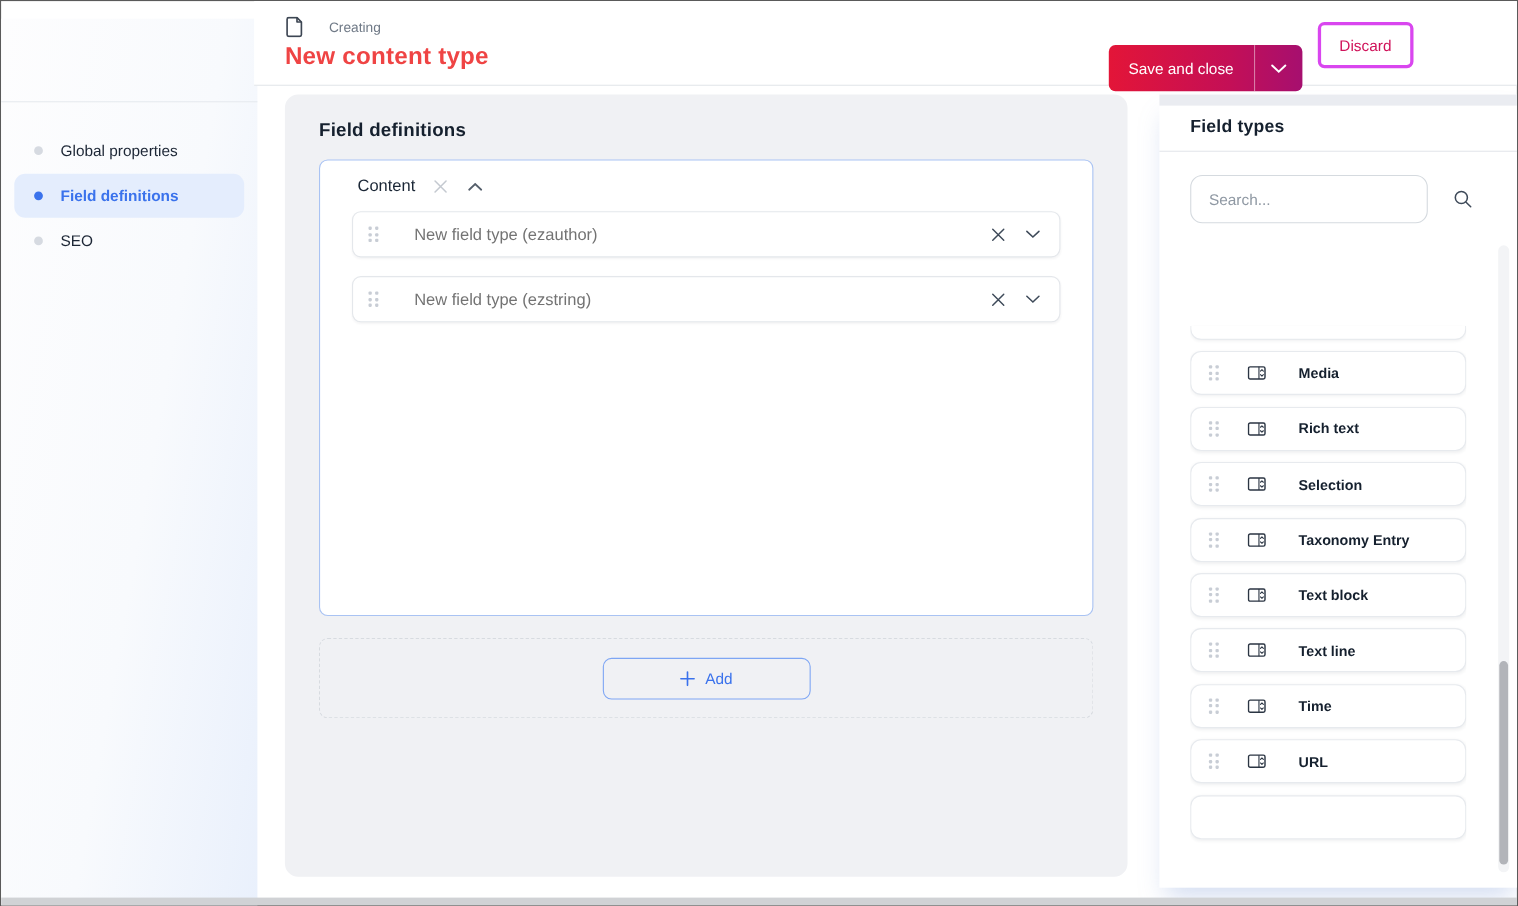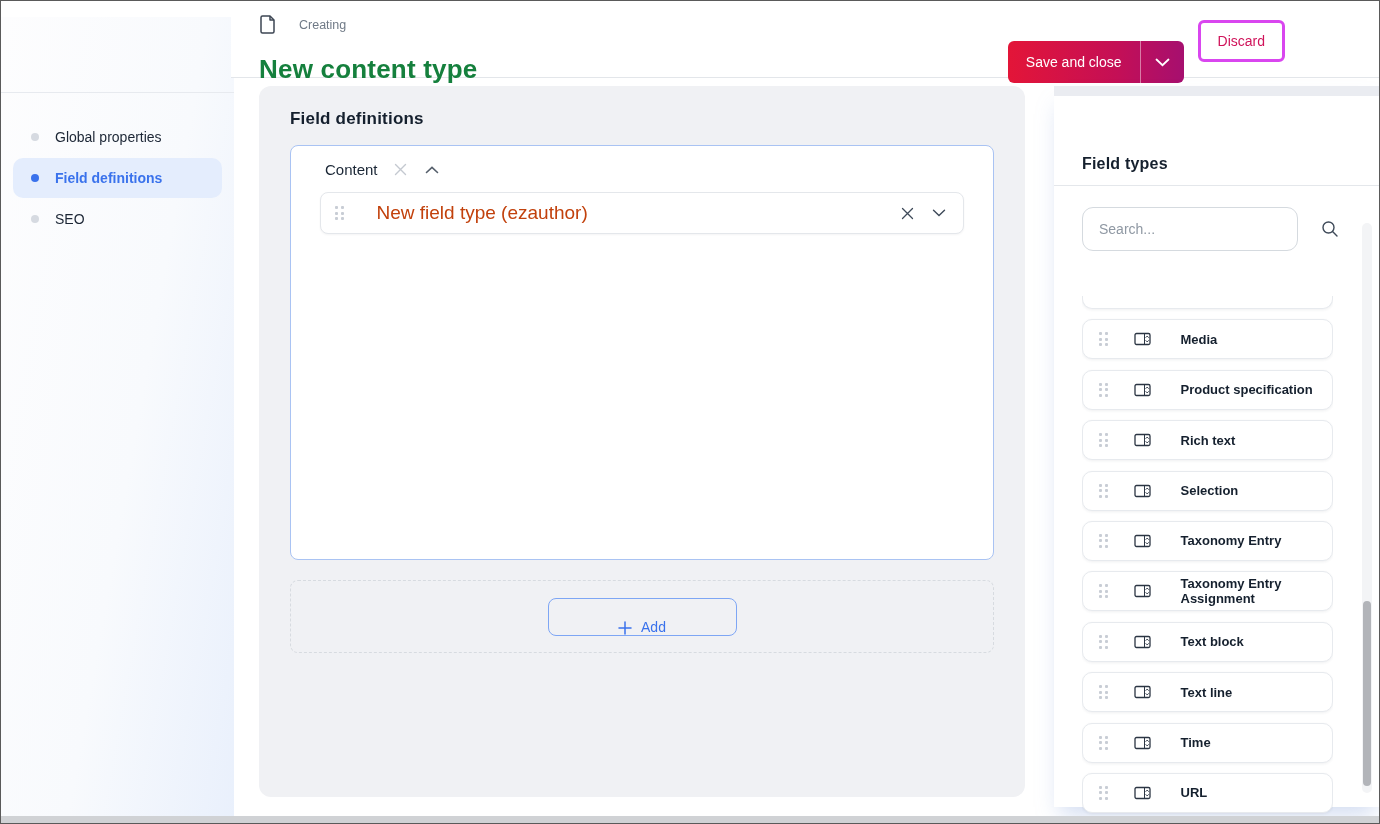--- a/index.html
+++ b/index.html
@@ -27,21 +27,21 @@
   .nav-item.active { background:#e4edfd; color:#3a72ec; font-weight:bold; }
   .nav-item.active .dot { background:#3a72ec; }
 
   
   .header {
     position:absolute; left:230px; top:0; width:1150px; height:77px;
     background:#fff; border-bottom:1px solid #e3e6ea;
   }
   .header-left { position:absolute; left:28px; top:14px; }
   .overline { display:flex; align-items:center; gap:23px; color:#707a87; font-size:12.5px; }
-  .page-title { margin-top:20px; font-size:26px; font-weight:bold; color:#15803d; letter-spacing:.2px; }
+  .page-title { margin-top:4px; font-size:22px; font-weight:bold; color:#ef4444; letter-spacing:.2px; }
   .header-actions { position:absolute; right:96px; top:19px; display:flex; gap:14px; }
   .btn-save {
     display:flex; align-items:stretch; height:42px; border:none; padding:0;
     border-radius:6px; overflow:hidden; cursor:pointer;
     background:linear-gradient(90deg,#e31538 0%, #c40f56 62%, #a60f6f 100%);
     color:#fff; font-family:inherit;margin-top:21px;
   }
   .btn-save .save-label { display:flex; align-items:center; padding:0 18px; font-size:14px; }
   .btn-save .split { width:1px; background:rgba(255,255,255,.45); margin:0; }
   .btn-save .caret { display:flex; align-items:center; justify-content:center; width:43px; }
@@ -62,44 +62,44 @@
   }
   .group-header { display:flex; align-items:center; gap:14px; padding:15px 22px 12px 34px; }
   .group-title { font-size:15px; color:#1a2635; }
   .icon-btn { background:none; border:none; cursor:pointer; padding:2px; display:flex; align-items:center; }
   .field-rows { padding:2px 29px 0 29px; }
   .field-row {
     display:flex; align-items:center; height:42px; background:#fff;
     border:1px solid #e4e7eb; border-radius:8px; margin-bottom:17px;
     box-shadow:0 1px 2px rgba(30,40,60,.05); padding:0 15px 0 14px;
   }
-  .field-row .row-label { margin-left:33px; font-size:19px; color:#c2410c; flex:1; }
+  .field-row .row-label { margin-left:33px; font-size:15px; color:#737373; flex:1; }
   .field-row .row-actions { display:flex; align-items:center; gap:14px; }
 
   .drag-handle { display:inline-grid; grid-template-columns:3px 3px; gap:2.5px; flex:none; }
   .drag-handle i { width:3px; height:3px; border-radius:1px; background:#c8cdd5; }
 
   .add-zone {
     margin-top:20px; height:73px; border:1px dashed #d7dbe0; border-radius:8px;
     display:flex; align-items:center; justify-content:center;
   }
   .btn-add {
     width:189px; height:38px; background:transparent; border:1px solid #7ea6f4;
     border-radius:8px; color:#3a72ec; font-size:14px; cursor:pointer; font-family:inherit;
-    display:flex; align-items:flex-end; justify-content:center; gap:9px;
+    display:flex; align-items:center; justify-content:center; gap:9px;
   }
 
   
   .right-panel {
     position:absolute; left:1053px; top:85px; width:327px; height:721px;
     background:#fff; box-shadow:0 14px 22px -6px rgba(125,155,215,.35);
   }
   .right-panel .top-strip { height:10px; background:#eaecf1; }
   .rp-heading { padding:11px 28px 12px 28px; border-bottom:1px solid #e4e7eb;
-    font-size:16px; font-weight:bold; color:#15202e; letter-spacing:.2px;margin-top:48px; }
+    font-size:16px; font-weight:bold; color:#15202e; letter-spacing:.2px; }
   .search-wrap { position:relative; margin:21px 28px 0 28px; }
   .search-input {
     width:216px; height:44px; border:1px solid #d5dadf; border-radius:11px;
     padding:0 42px 0 16px; font-size:14px; color:#333; font-family:inherit; outline:none;
     background:#fff;
   }
   .search-input::placeholder { color:#8f98a3; }
   .search-icon { position:absolute; right:14px; top:13px; }
   .ft-list { position:absolute; left:28px; top:210px; width:251px; height:581px; overflow:hidden; }
   .ft-item {
@@ -215,20 +215,43 @@
                 </svg>
               </button>
               <button class="icon-btn">
                 <svg width="14" height="8" viewBox="0 0 14 8" fill="none" stroke="#3e4a59" stroke-width="1.4" stroke-linecap="round">
                   <path d="M1.5 1.3 L7 6.5 L12.5 1.3"></path>
                 </svg>
               </button>
             </span>
           </div>
 
+          <div class="field-row">
+            <span class="drag-handle">
+              <i></i>
+              <i></i>
+              <i></i>
+              <i></i>
+              <i></i>
+              <i></i>
+            </span>
+            <span class="row-label">New field type (ezstring)</span>
+            <span class="row-actions">
+              <button class="icon-btn">
+                <svg width="13" height="13" viewBox="0 0 13 13" stroke="#3e4a59" stroke-width="1.3" stroke-linecap="round">
+                  <path d="M1.5 1.5 L11.5 11.5 M11.5 1.5 L1.5 11.5"></path>
+                </svg>
+              </button>
+              <button class="icon-btn">
+                <svg width="14" height="8" viewBox="0 0 14 8" fill="none" stroke="#3e4a59" stroke-width="1.4" stroke-linecap="round">
+                  <path d="M1.5 1.3 L7 6.5 L12.5 1.3"></path>
+                </svg>
+              </button>
+            </span>
+          </div>
         </div>
     </div>
 
     <div class="add-zone">
       <button class="btn-add">
         <svg width="14" height="14" viewBox="0 0 14 14" stroke="#3a72ec" stroke-width="1.5" stroke-linecap="round">
           <path d="M7 1 V13 M1 7 H13"></path>
         </svg>
         <span>Add</span>
       </button>
@@ -265,38 +288,20 @@
             <span>
               <svg width="17" height="14" viewBox="0 0 17 14" fill="none" stroke="#2b3543" stroke-width="1.3">
                 <rect x="1" y="1.5" width="15" height="11" rx="1.5"></rect>
                 <path d="M10.5 1.5 V12.5" stroke-width="1"></path>
                 <path d="M11.9 5.4 L13.2 4.1 L14.5 5.4 M11.9 8.6 L13.2 9.9 L14.5 8.6" stroke-width="1" stroke-linecap="round" stroke-linejoin="round"></path>
               </svg>
             </span>
             <span class="ft-label">Media</span>
           </div>
 
-          <div class="ft-item">
-            <span class="drag-handle">
-              <i></i>
-              <i></i>
-              <i></i>
-              <i></i>
-              <i></i>
-              <i></i>
-            </span>
-            <span>
-              <svg width="17" height="14" viewBox="0 0 17 14" fill="none" stroke="#2b3543" stroke-width="1.3">
-                <rect x="1" y="1.5" width="15" height="11" rx="1.5"></rect>
-                <path d="M10.5 1.5 V12.5" stroke-width="1"></path>
-                <path d="M11.9 5.4 L13.2 4.1 L14.5 5.4 M11.9 8.6 L13.2 9.9 L14.5 8.6" stroke-width="1" stroke-linecap="round" stroke-linejoin="round"></path>
-              </svg>
-            </span>
-            <span class="ft-label">Product specification</span>
-          </div>
 
           <div class="ft-item">
             <span class="drag-handle">
               <i></i>
               <i></i>
               <i></i>
               <i></i>
               <i></i>
               <i></i>
             </span>
@@ -341,38 +346,20 @@
             <span>
               <svg width="17" height="14" viewBox="0 0 17 14" fill="none" stroke="#2b3543" stroke-width="1.3">
                 <rect x="1" y="1.5" width="15" height="11" rx="1.5"></rect>
                 <path d="M10.5 1.5 V12.5" stroke-width="1"></path>
                 <path d="M11.9 5.4 L13.2 4.1 L14.5 5.4 M11.9 8.6 L13.2 9.9 L14.5 8.6" stroke-width="1" stroke-linecap="round" stroke-linejoin="round"></path>
               </svg>
             </span>
             <span class="ft-label">Taxonomy Entry</span>
           </div>
 
-          <div class="ft-item">
-            <span class="drag-handle">
-              <i></i>
-              <i></i>
-              <i></i>
-              <i></i>
-              <i></i>
-              <i></i>
-            </span>
-            <span>
-              <svg width="17" height="14" viewBox="0 0 17 14" fill="none" stroke="#2b3543" stroke-width="1.3">
-                <rect x="1" y="1.5" width="15" height="11" rx="1.5"></rect>
-                <path d="M10.5 1.5 V12.5" stroke-width="1"></path>
-                <path d="M11.9 5.4 L13.2 4.1 L14.5 5.4 M11.9 8.6 L13.2 9.9 L14.5 8.6" stroke-width="1" stroke-linecap="round" stroke-linejoin="round"></path>
-              </svg>
-            </span>
-            <span class="ft-label">Taxonomy Entry Assignment</span>
-          </div>
 
           <div class="ft-item">
             <span class="drag-handle">
               <i></i>
               <i></i>
               <i></i>
               <i></i>
               <i></i>
               <i></i>
             </span>

